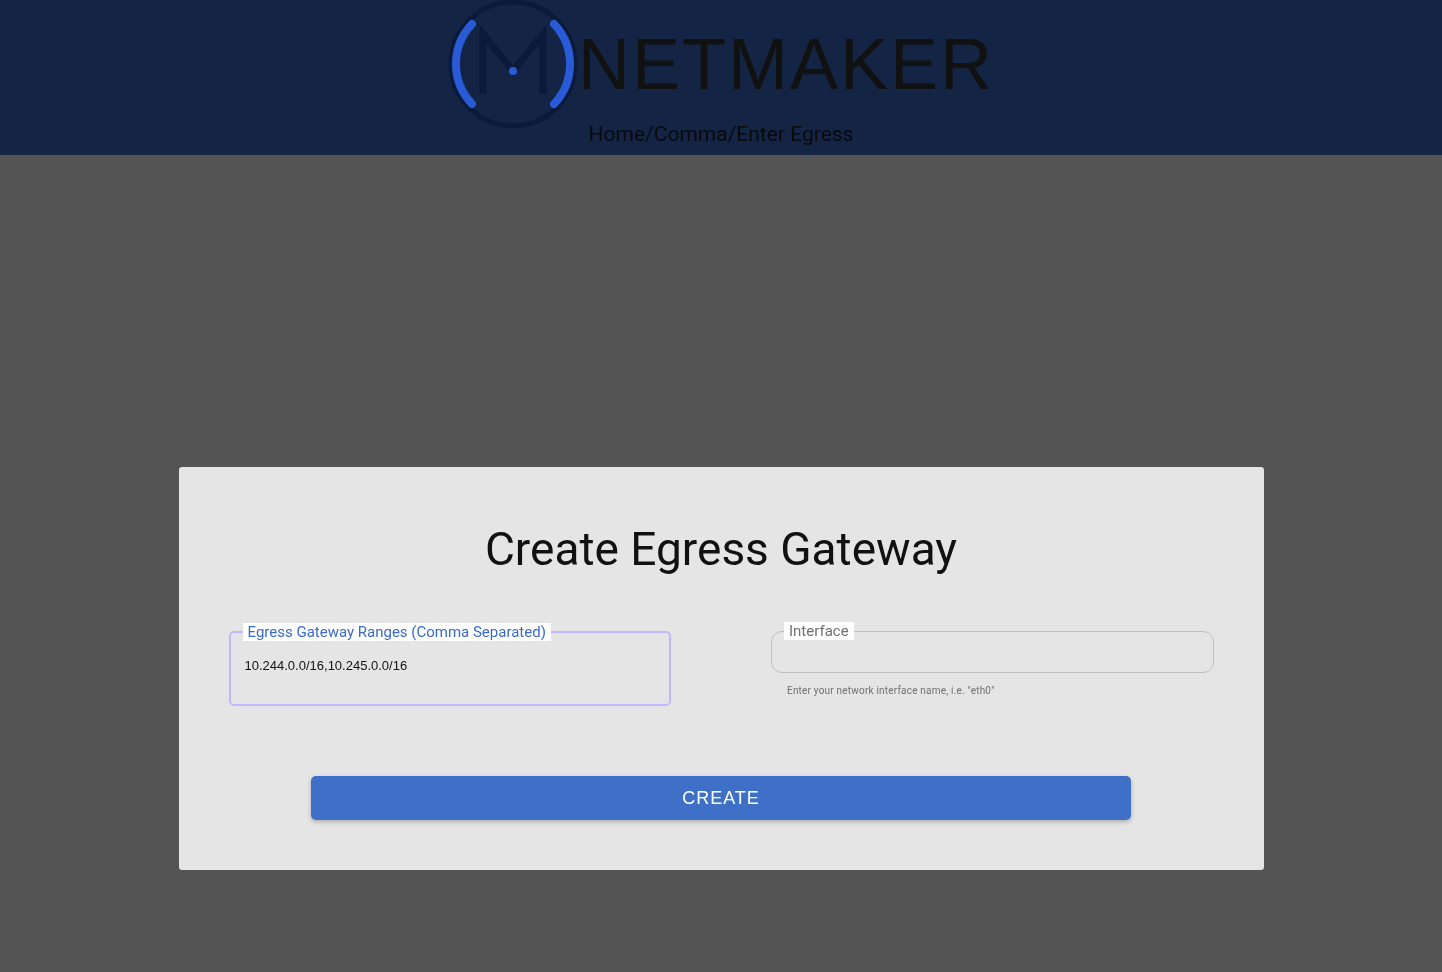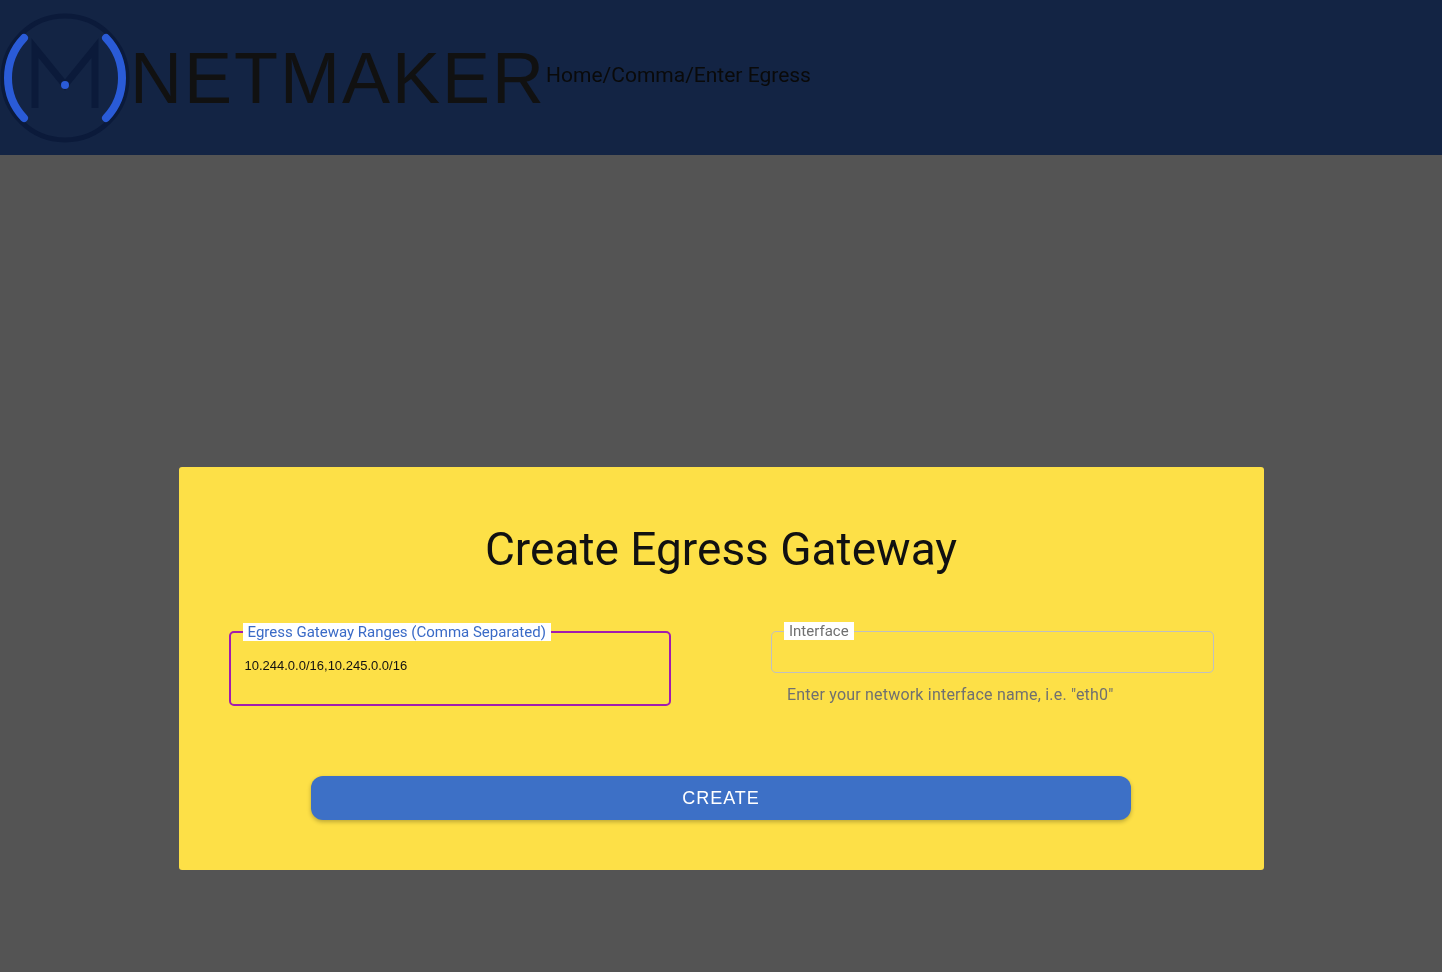--- a/index.html
+++ b/index.html
@@ -14,21 +14,21 @@
     width: 1442px;
     height: 972px;
     overflow: hidden;
   }
   
   .header {
     background: #1f3a6e;
     width: 100%;
     height: 155px;
     display: flex;
-    flex-direction: row;
+    flex-direction: column;
     align-items: center;
     position: relative;
   }
   
   .overlay {
     position: absolute;
     inset: 0;
     background: rgba(0,0,0,0.38);
     pointer-events: none;
     z-index: 5;
@@ -77,21 +77,21 @@
     color: #0a0a0a;
   }
   
   .content-area {
     padding: 0;
     display: flex;
     justify-content: center;
   }
   
   .card {
-    background: #fde047;
+    background: #e5e5e5;
     width: 1085px;
     margin-top: 312px;
     padding: 55px 50px 50px 50px;
     border-radius: 3px;
     position: relative;
     z-index: 10;
   }
   
   .card-title {
     text-align: center;
@@ -117,28 +117,28 @@
     max-width: 515px;
   }
   
   .field-right {
     max-width: 515px;
     margin-left: auto;
   }
   
   .input-wrap {
     position: relative;
-    border: 2px solid #a21caf;
+    border: 2px solid #c4b5fd;
     border-radius: 5px;
     padding: 22px 14px 30px 14px;
   }
   
   .input-wrap.secondary {
     border: 1px solid #c0c0c0;
-    border-radius: 5px;
+    border-radius: 11px;
     padding: 20px 14px 20px 14px;
   }
   
   .field-label {
     position: absolute;
     top: -10px;
     left: 12px;
     background: #ffffff;
     padding: 0 5px;
     font-size: 15px;
@@ -153,36 +153,36 @@
   .text-input {
     border: none;
     outline: none;
     font-size: 13px;
     width: 100%;
     color: #111;
     background: transparent;
   }
   
   .helper-text {
-    font-size: 16px;
+    font-size: 10px;
     color: #707070;
     margin-top: 12px;
     margin-left: 16px;
     letter-spacing: 0.2px;
   }
   
   .create-btn {
     display: block;
     margin: 0 auto;
     width: 820px;
     height: 44px;
     background: #3d70c6;
     color: #ffffff;
     border: none;
-    border-radius: 12px;
+    border-radius: 5px;
     font-size: 18px;
     letter-spacing: 1px;
     cursor: pointer;
     box-shadow: 0 2px 4px rgba(0,0,0,0.25);
   }
 </style>
 </head>
 <body>
 
 <div class="overlay"></div>

